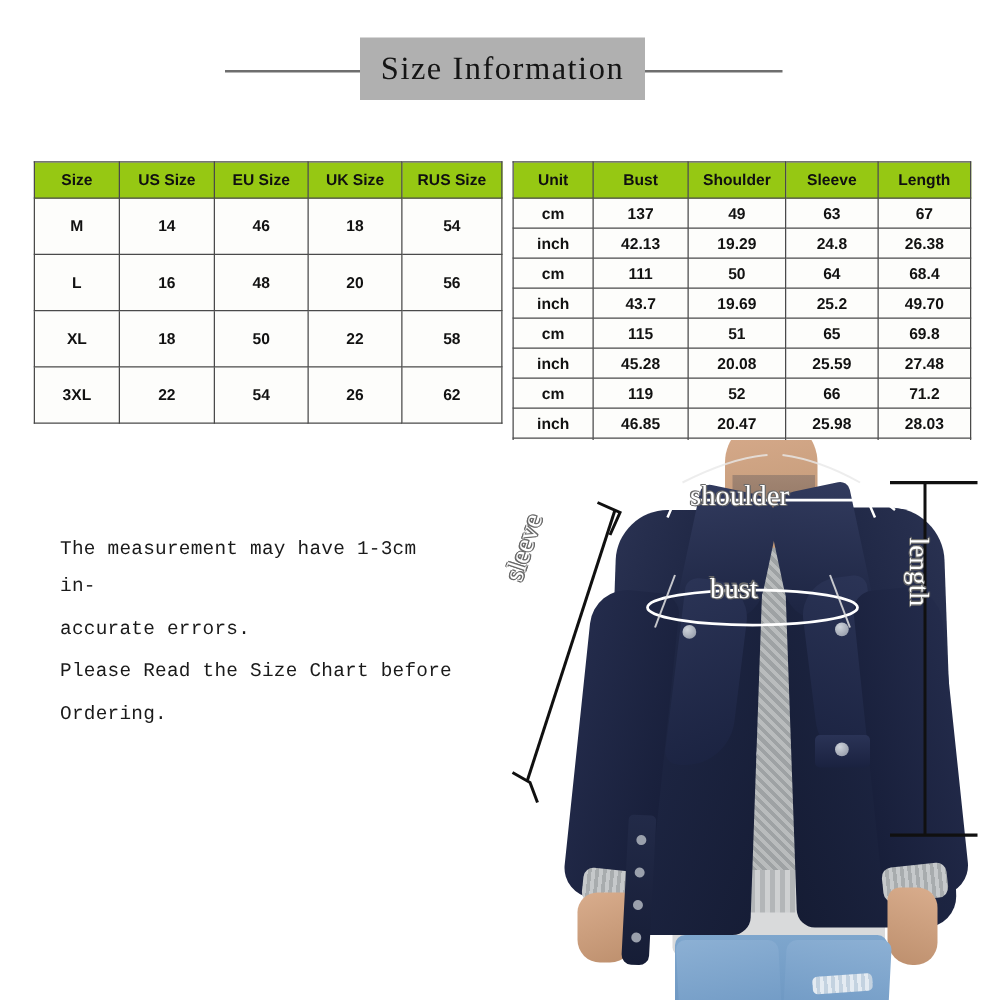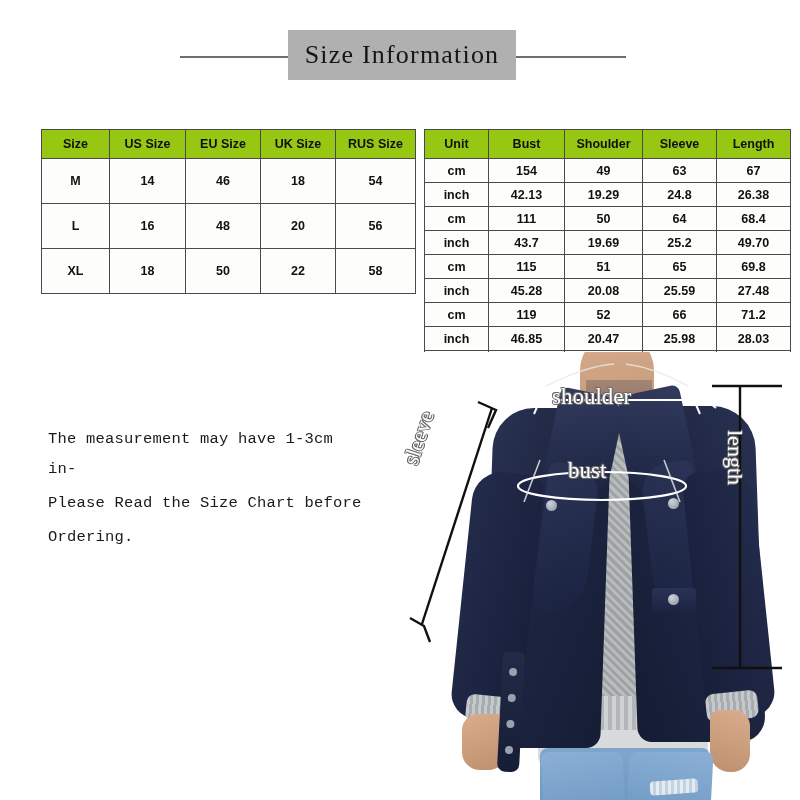--- a/index.html
+++ b/index.html
@@ -48,21 +48,21 @@
     font-family: "Liberation Serif", serif;
     font-size: 26px;
     color: #151515;
     letter-spacing: 1.2px;
     white-space: nowrap;
   }
 
   
   .size-table-wrap {
     position: absolute;
-    left: 41px;
+    left: 27px;
     top: 129px;
     display: flex;
     align-items: flex-start;
   }
   table.szt {
     border-collapse: collapse;
     table-layout: fixed;
     font-family: "Liberation Sans", sans-serif;
   }
   table.szt th,
@@ -404,20 +404,27 @@
           <td>20</td>
           <td>56</td>
         </tr>
         <tr>
           <td>XL</td>
           <td>18</td>
           <td>50</td>
           <td>22</td>
           <td>58</td>
         </tr>
+        <tr>
+          <td>3XL</td>
+          <td>22</td>
+          <td>54</td>
+          <td>26</td>
+          <td>62</td>
+        </tr>
       </tbody>
     </table>
 
     <div class="tbl-gap"></div>
 
     <table class="szt tbl-right">
       <colgroup>
         <col class="col-unit">
           <col class="col-bust">
           <col class="col-shoulder">
@@ -430,21 +437,21 @@
           <th>Bust</th>
           <th>Shoulder</th>
           <th>Sleeve</th>
           <th>Length</th>
         </tr>
       </thead>
       <tbody>
 
         <tr>
           <td>cm</td>
-          <td>154</td>
+          <td>137</td>
           <td>49</td>
           <td>63</td>
           <td>67</td>
         </tr>
         <tr>
           <td>inch</td>
           <td>42.13</td>
           <td>19.29</td>
           <td>24.8</td>
           <td>26.38</td>
@@ -508,20 +515,21 @@
           <td>20.87</td>
           <td>26.38</td>
           <td>28.58</td>
         </tr>
       </tbody>
     </table>
   </div>
 
   <div class="disclaimer">
     <p>The measurement may have 1-3cm in-</p>
+    <p>accurate errors.</p>
     <p>Please Read the Size Chart before</p>
     <p>Ordering.</p>
   </div>
 
   <div class="photo">
     <div class="photo-canvas">
 
       <div class="fig-head"></div>
       <div class="fig-beard"></div>
       <div class="fig-neck"></div>

